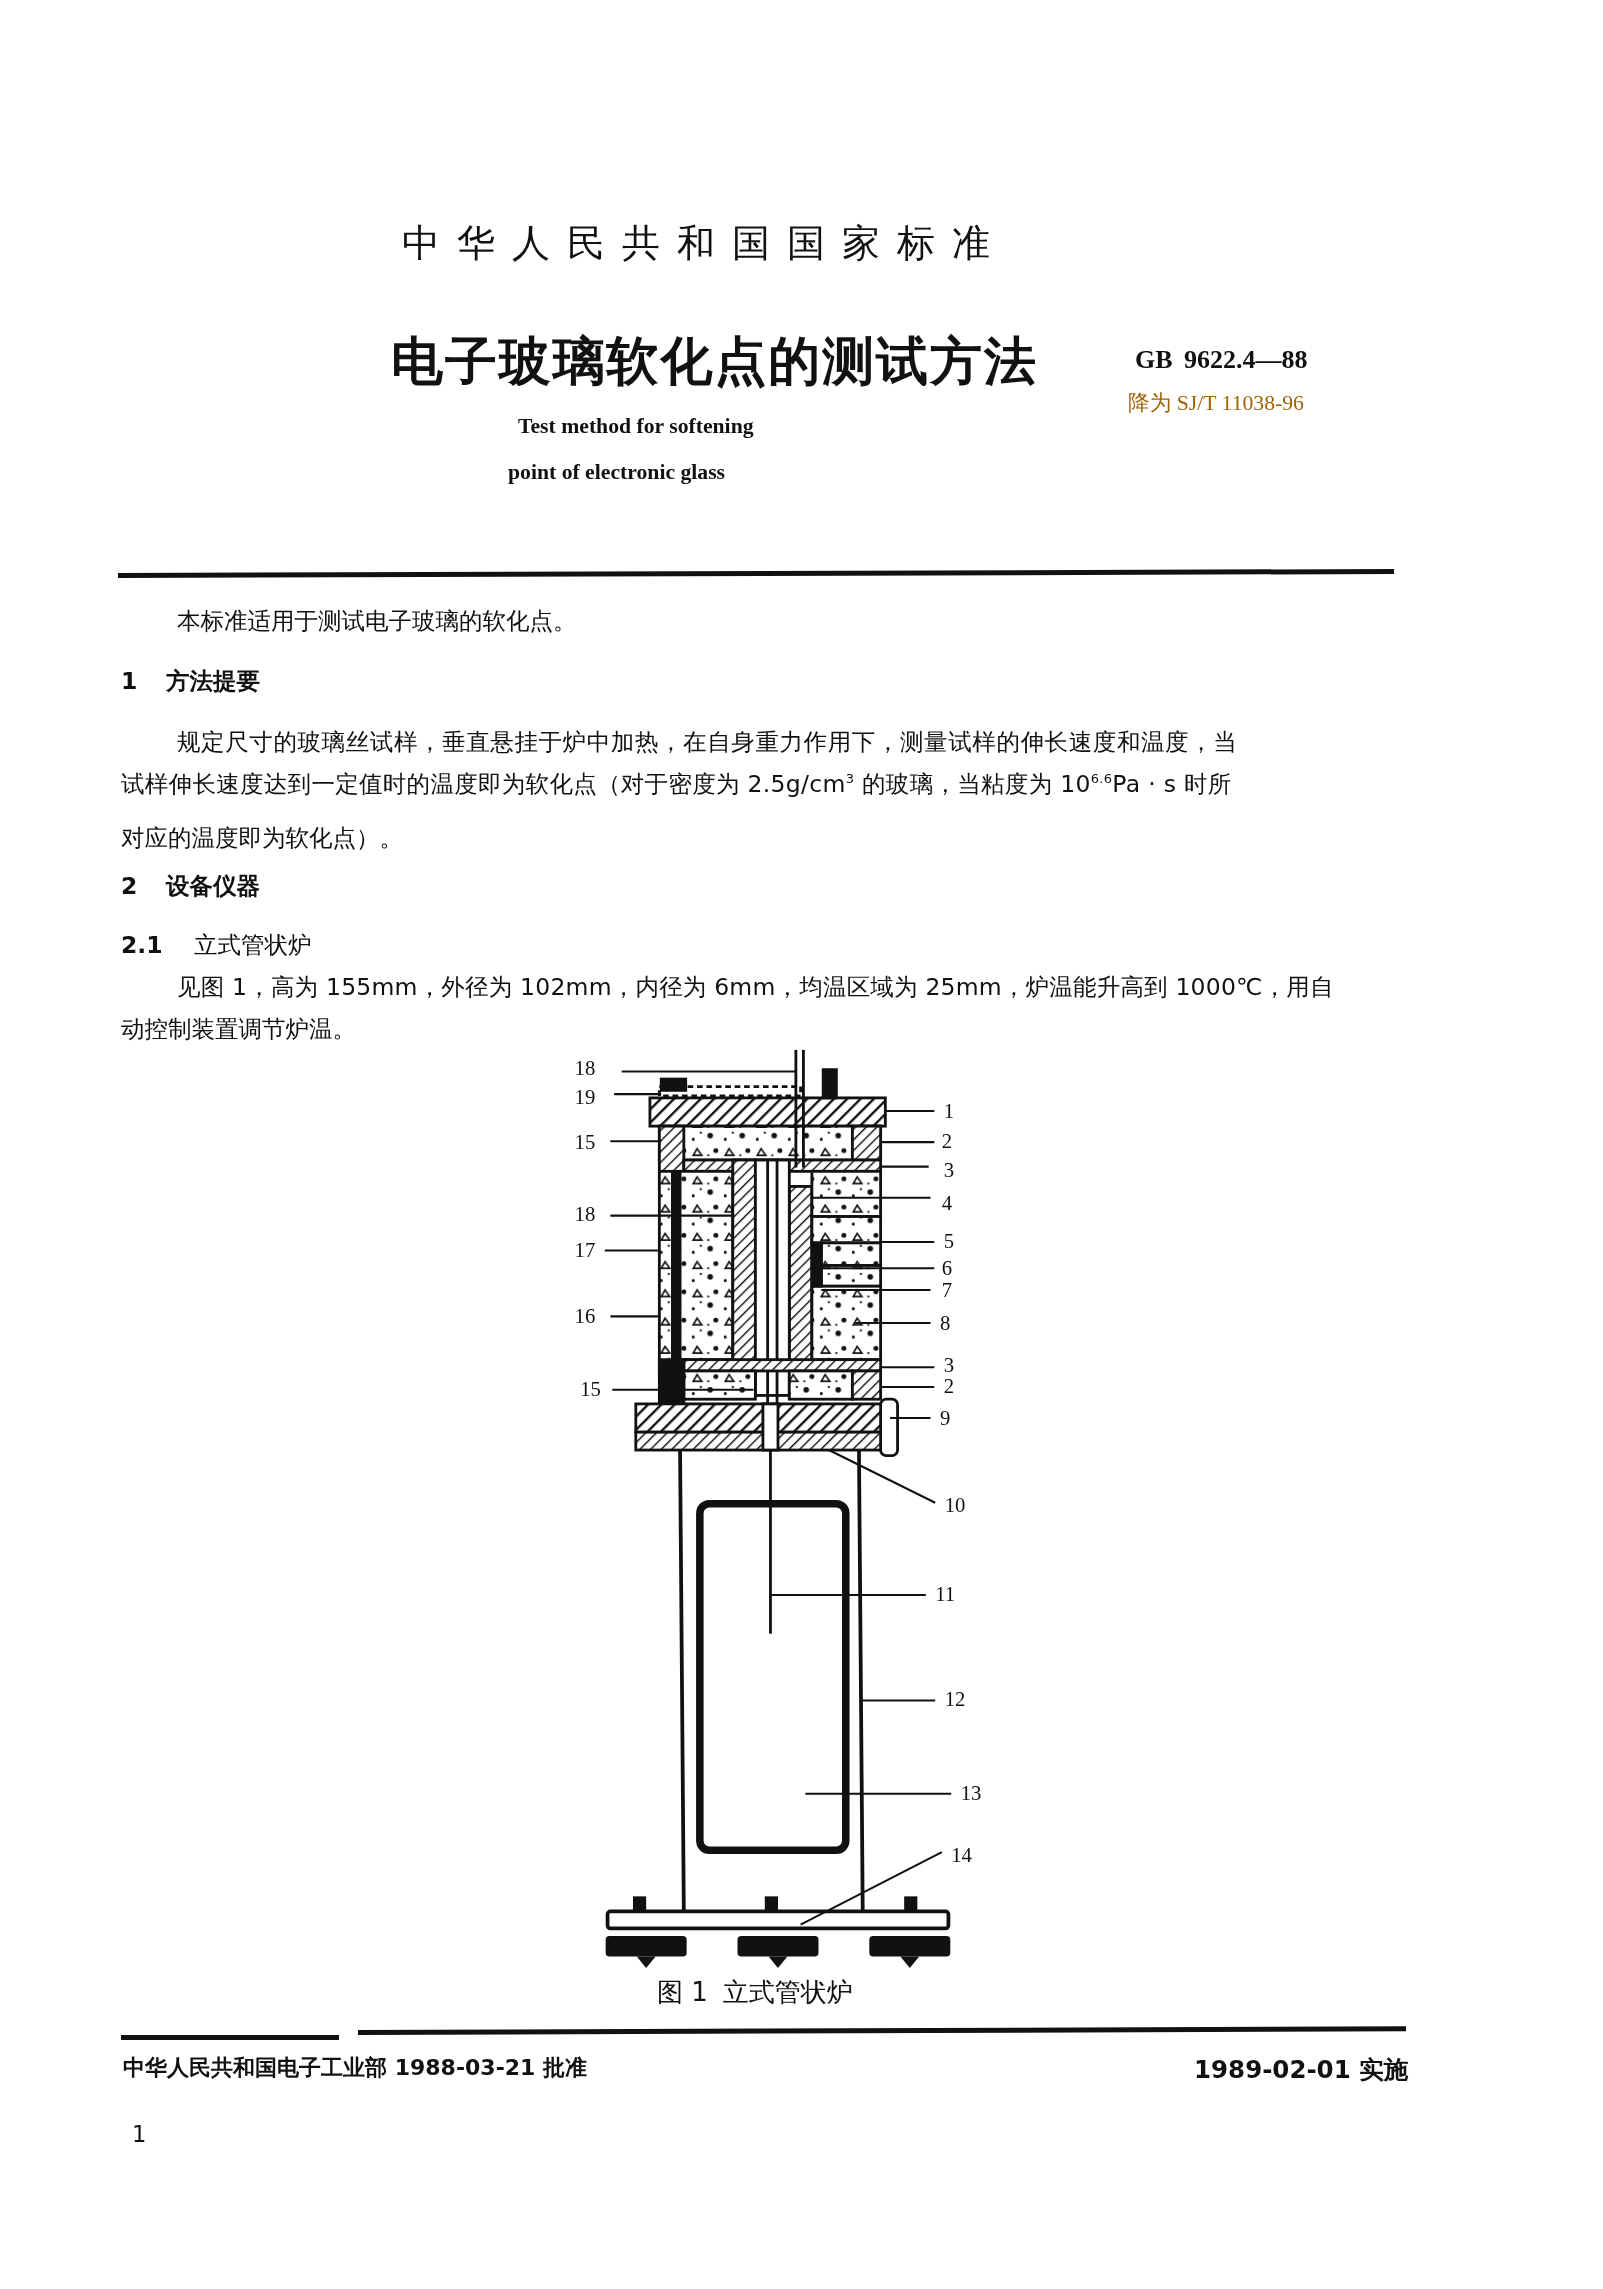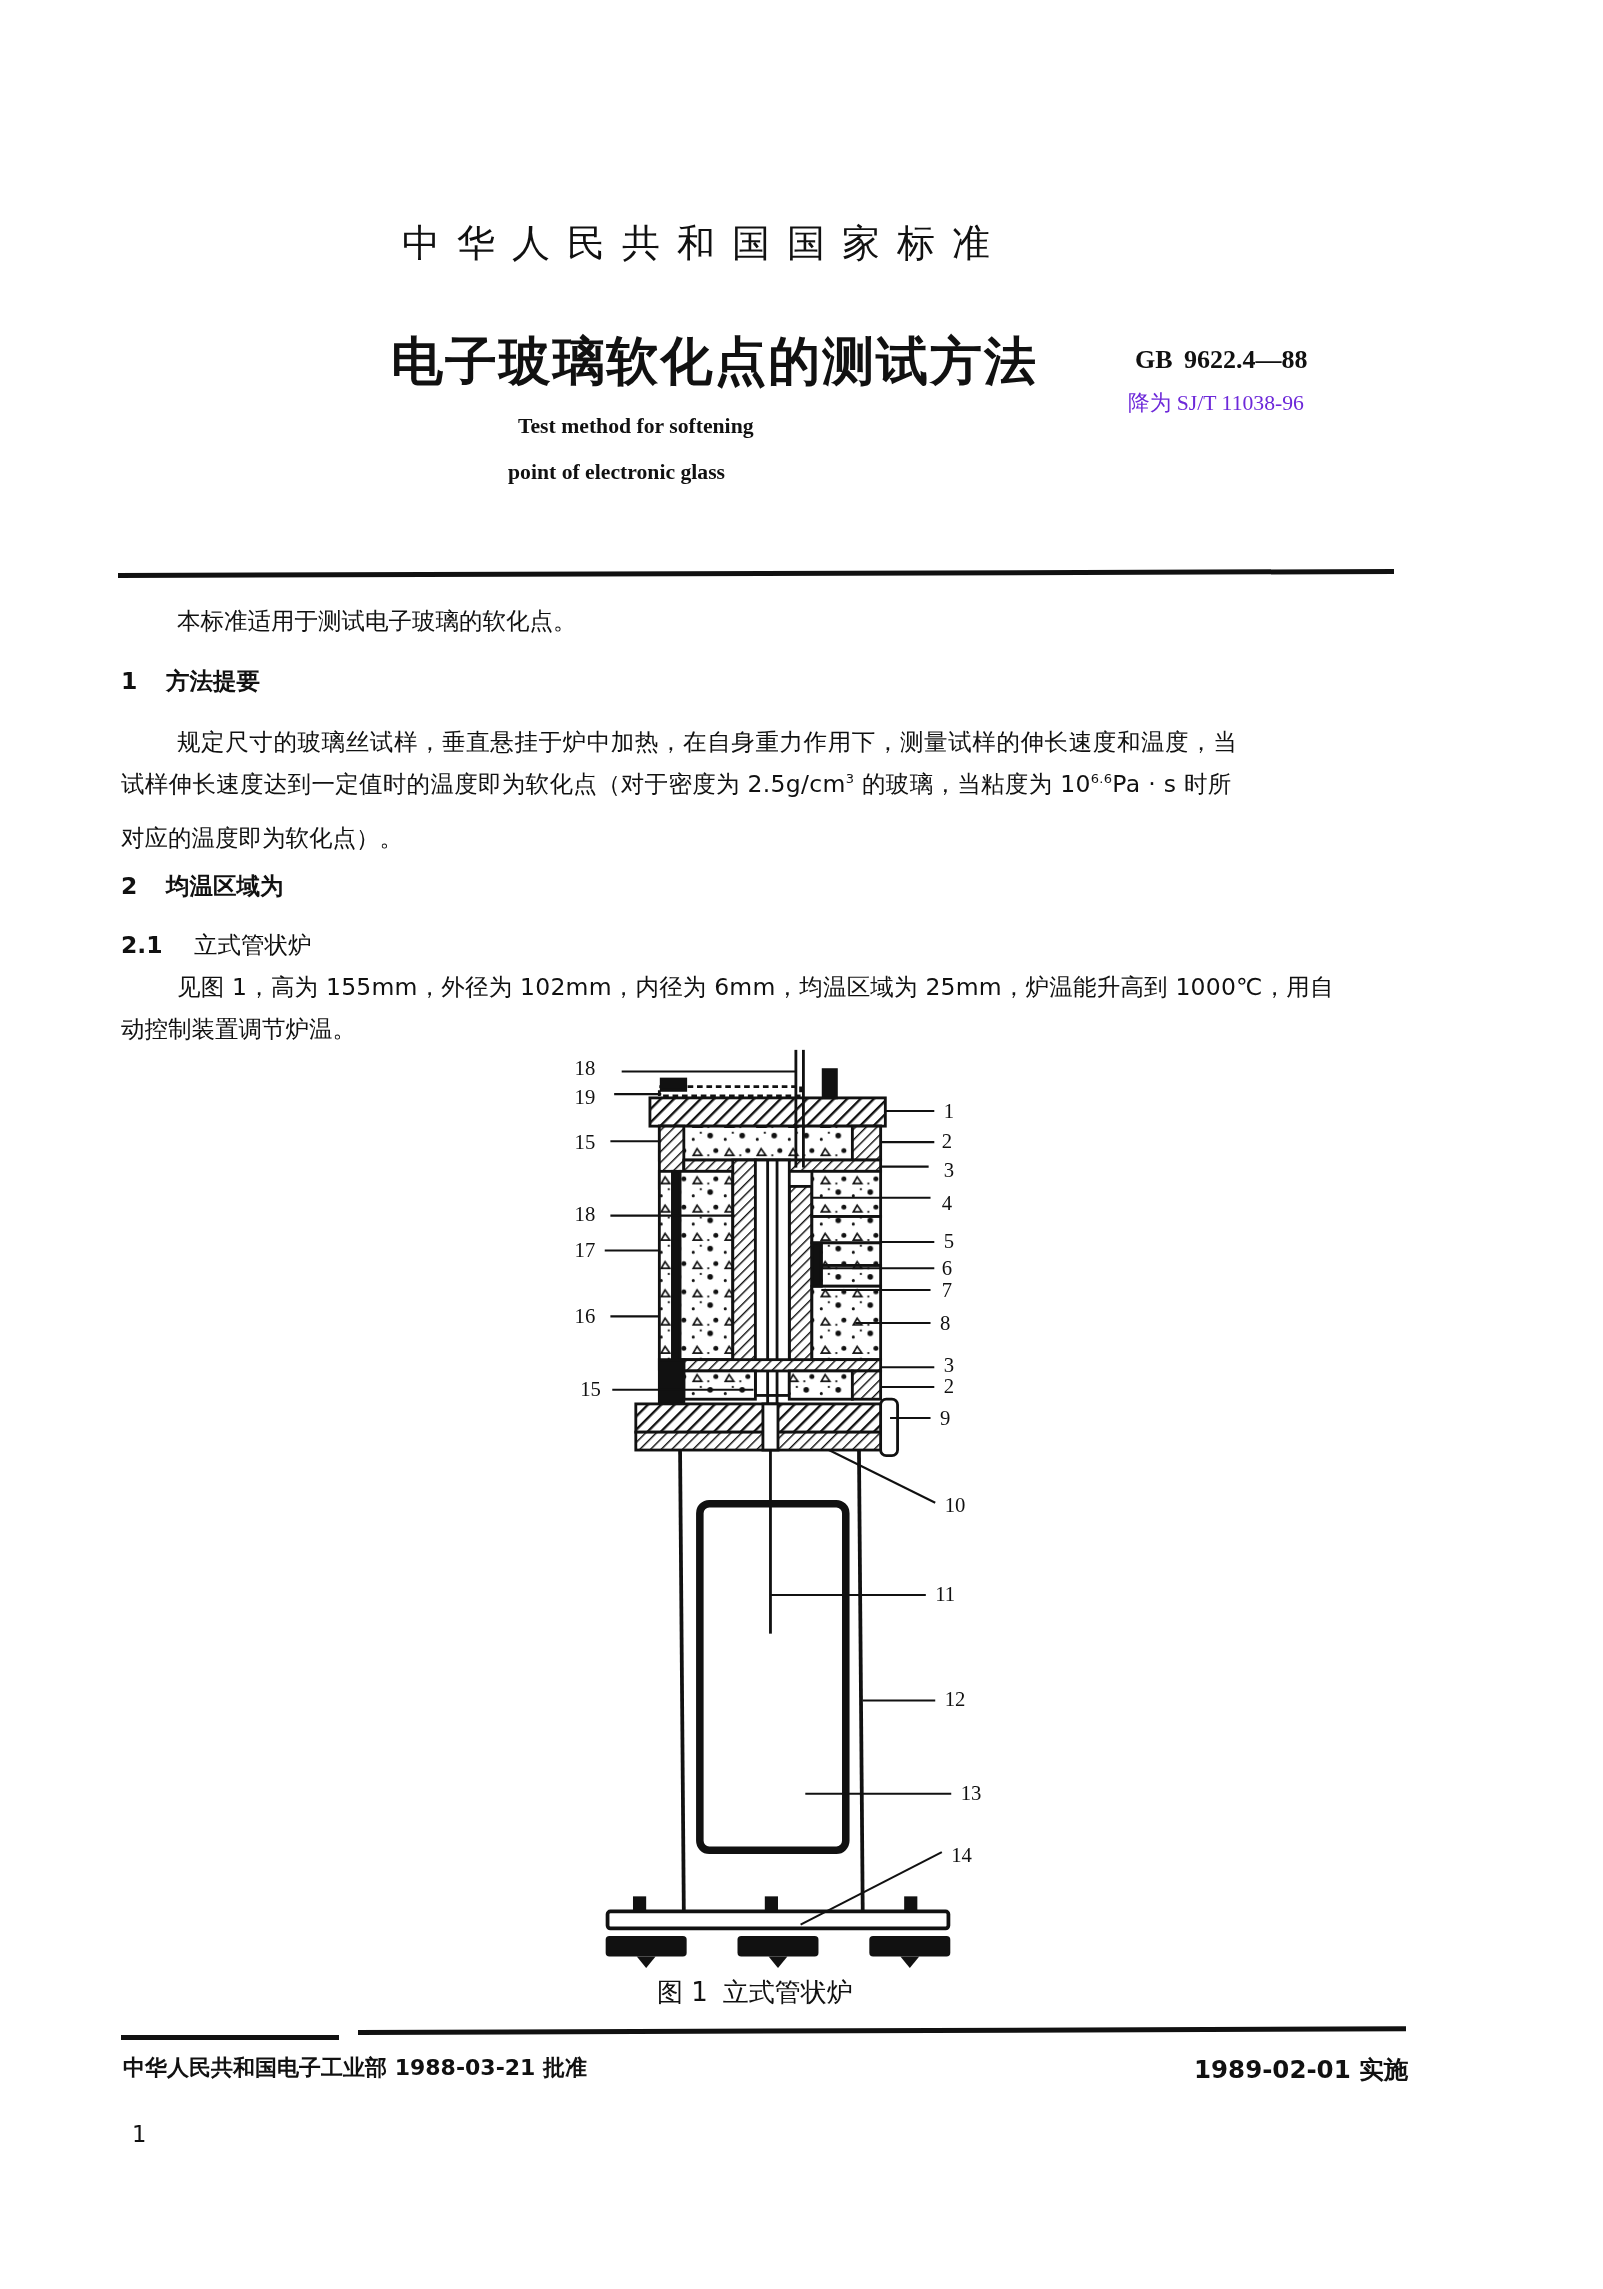--- a/index.html
+++ b/index.html
@@ -5,21 +5,21 @@
   html, body { margin: 0; padding: 0; background: #ffffff; }
   body { width: 1604px; height: 2289px; position: relative; overflow: hidden; color: #111; }
   .abs { position: absolute; white-space: nowrap; }
   .sans { font-family: "DejaVu Sans", "Liberation Sans", sans-serif; }
   .serif { font-family: "Liberation Serif", "DejaVu Serif", serif; }
 
   .std-header { left: 402px; top: 218px; font-size: 38px; letter-spacing: 17px; font-weight: normal; }
   .doc-title { left: 391px; top: 327px; font-size: 52px; letter-spacing: 1.9px; font-weight: bold; }
   .gb-code { left: 1135px; top: 345px; font-size: 26px; font-weight: bold; }
   .gb-code .gb { margin-right: 11.3px; }
-  .replaced { left: 1128px; top: 388px; font-size: 21.7px; color: #6d28d9; }
+  .replaced { left: 1128px; top: 388px; font-size: 21.7px; color: #a16207; }
   .en1 { left: 518px; top: 414px; font-size: 21.7px; font-weight: bold; }
   .en2 { left: 508px; top: 460px; font-size: 21.7px; font-weight: bold; }
 
   .rule { position: absolute; background: #111; }
   .rule-top { left: 118px; top: 573px; width: 1276px; height: 4.7px; transform: rotate(-0.18deg); transform-origin: left center; }
   .rule-bottom-a { left: 121px; top: 2035px; width: 218px; height: 4.7px; }
   .rule-bottom-b { left: 358px; top: 2030px; width: 1048px; height: 4.7px; transform: rotate(-0.2deg); transform-origin: left center; }
 
   .body-text { font-size: 23.5px; }
   .p-intro { left: 177px; top: 605px; }
@@ -63,21 +63,21 @@
 <div class="abs sans body-text h1">
   <span class="num">1</span><span>方法提要</span>
 </div>
 <div class="abs sans body-text p1-l1">规定尺寸的玻璃丝试样，垂直悬挂于炉中加热，在自身重力作用下，测量试样的伸长速度和温度，当</div>
 <div class="abs sans body-text p1-l2">
   <span>试样伸长速度达到一定值时的温度即为软化点（对于密度为 2.5g/cm</span><sup>3</sup><span> 的玻璃，当粘度为 10</span><sup>6.6</sup><span>Pa · s 时所</span>
 </div>
 <div class="abs sans body-text p1-l3">对应的温度即为软化点）。</div>
 
 <div class="abs sans body-text h2">
-  <span class="num">2</span><span>均温区域为</span>
+  <span class="num">2</span><span>设备仪器</span>
 </div>
 
 <div class="abs sans body-text h21">
   <span class="num">2.1</span><span>立式管状炉</span>
 </div>
 <div class="abs sans body-text p2-l1">见图 1，高为 155mm，外径为 102mm，内径为 6mm，均温区域为 25mm，炉温能升高到 1000℃，用自</div>
 <div class="abs sans body-text p2-l2">动控制装置调节炉温。</div>
 
 <svg class="figure" viewBox="0 0 1703 2431" width="1604" height="2289" xmlns="http://www.w3.org/2000/svg">
   <defs>

